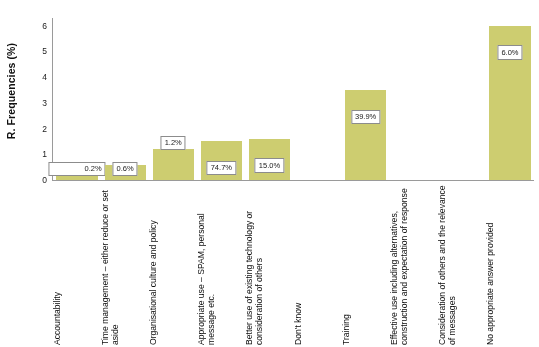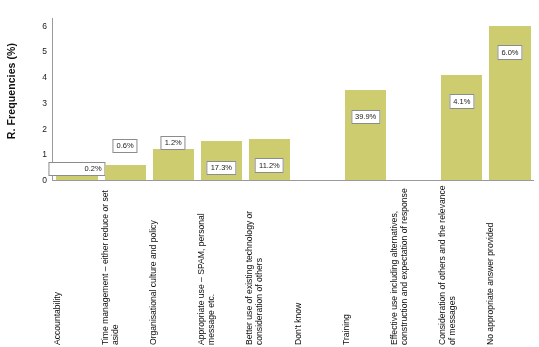--- a/index.html
+++ b/index.html
@@ -170,42 +170,38 @@
   <div id="y-axis-line"></div>
   <div id="x-axis-line"></div>
 
   <div id="plot-area">
       <div class="bar-slot" style="left: 3.48725px; width: 41.1255px;">
         <div class="bar" style="height: 5.14286px; background: rgb(205, 205, 112);"></div>
         <div class="bar-value" style="bottom: 4px; padding-left: 35px;">0.2%</div>
       </div>
       <div class="bar-slot" style="left: 51.5872px; width: 41.1255px;">
         <div class="bar" style="height: 15.4286px; background: rgb(205, 205, 112);"></div>
-        <div class="bar-value" style="bottom: 27px;">0.6%</div>
+        <div class="bar-value" style="bottom: 4px;">0.6%</div>
       </div>
       <div class="bar-slot" style="left: 99.6873px; width: 41.1255px;">
         <div class="bar" style="height: 30.8571px; background: rgb(205, 205, 112);"></div>
         <div class="bar-value" style="bottom: 29.8571px; text-align: center;">1.2%</div>
       </div>
       <div class="bar-slot" style="left: 147.787px; width: 41.1255px;">
         <div class="bar" style="height: 38.5714px; background: rgb(205, 205, 112);"></div>
-        <div class="bar-value" style="bottom: 4.57143px;">17.3%</div>
+        <div class="bar-value" style="bottom: 4.57143px;">74.7%</div>
       </div>
       <div class="bar-slot" style="left: 195.887px; width: 41.1255px;">
         <div class="bar" style="height: 41.1429px; background: rgb(205, 205, 112);"></div>
-        <div class="bar-value" style="bottom: 7.14286px;">11.2%</div>
+        <div class="bar-value" style="bottom: 7.14286px;">15.0%</div>
       </div>
       <div class="bar-slot" style="left: 292.087px; width: 41.1255px;">
         <div class="bar" style="height: 90px; background: rgb(205, 205, 112);"></div>
         <div class="bar-value" style="bottom: 56px;">39.9%</div>
       </div>
-      <div class="bar-slot" style="left: 388.287px; width: 41.1255px;">
-        <div class="bar" style="height: 105.429px; background: rgb(205, 205, 112);"></div>
-        <div class="bar-value" style="bottom: 71.4286px;">4.1%</div>
-      </div>
       <div class="bar-slot" style="left: 436.387px; width: 41.1255px;">
         <div class="bar" style="height: 154.286px; background: rgb(205, 205, 112);"></div>
         <div class="bar-value" style="bottom: 120.286px;">6.0%</div>
       </div>
     </div>
 
   <div id="x-labels">
       <div class="xlabel-slot" style="left: 0px; width: 48.1px;">
         <div class="xlabel-rot" style="transform: rotate(-90deg); transform-origin: 0px 0px; left: 0px; top: 0px; width: 163px; height: 48.1px;">
           <div style="position: absolute; left: -163px; top: 0px; width: 163px; height: 46.1px; display: flex; align-items: flex-start; justify-content: flex-end;">

